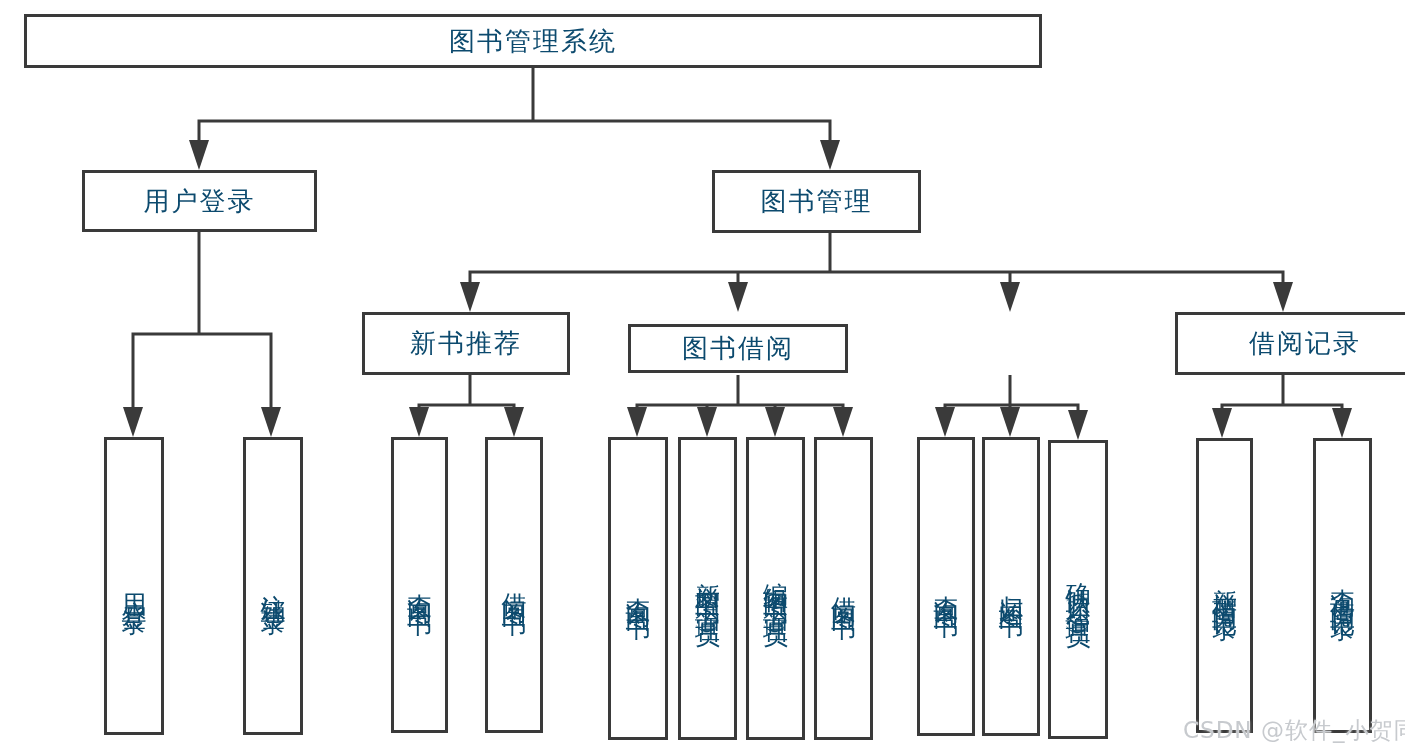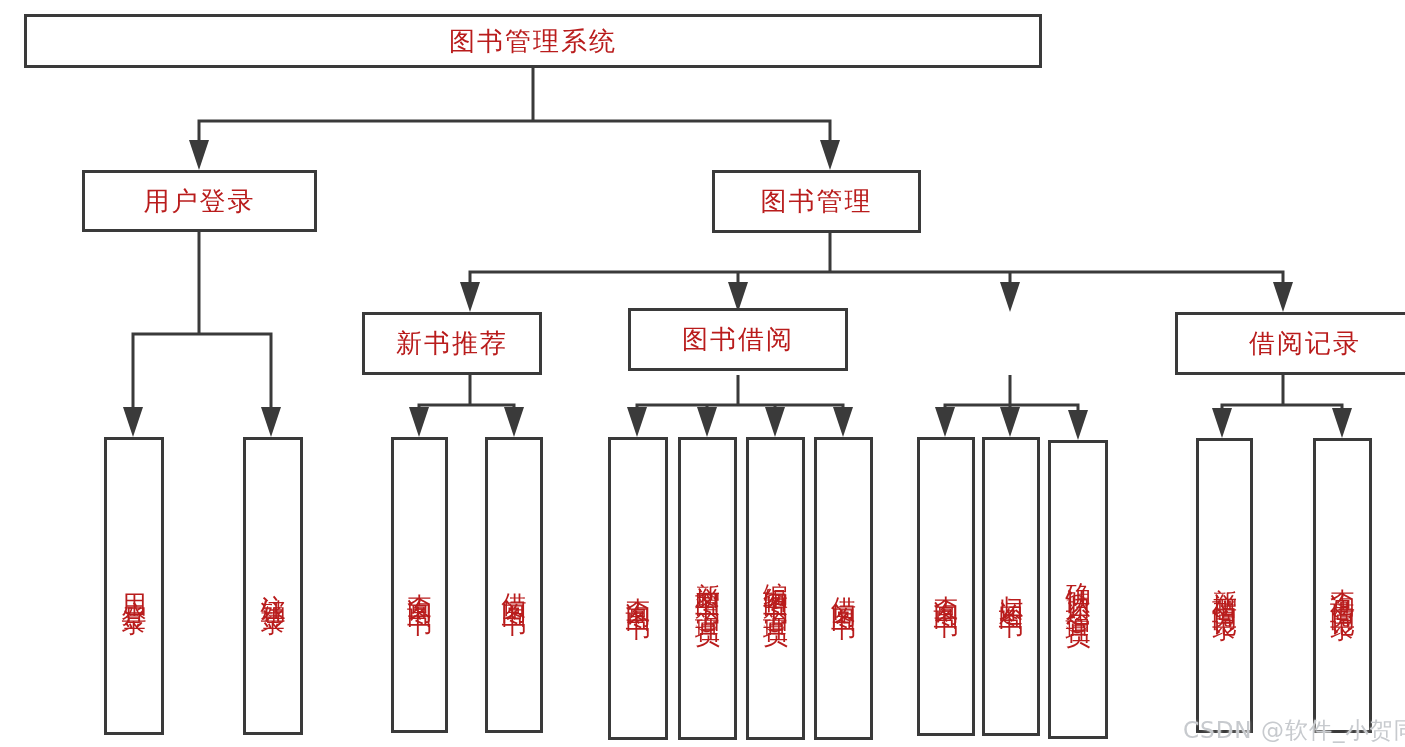--- a/index.html
+++ b/index.html
@@ -4,21 +4,21 @@
 <style>
   html,body{margin:0;padding:0;background:#ffffff;}
   .canvas{
     position:relative;width:1405px;height:747px;background:#ffffff;overflow:hidden;
     font-family:"DejaVu Sans","Liberation Sans",sans-serif;
   }
   .wires{position:absolute;left:0;top:0;z-index:1;}
   .box{
     position:absolute;box-sizing:border-box;background:#ffffff;
     border:3px solid #3a3a3a;display:flex;align-items:center;justify-content:center;
-    color:#b91c1c;z-index:2;white-space:nowrap;
+    color:#0c4a6e;z-index:2;white-space:nowrap;
   }
   .h{font-size:26px;letter-spacing:2px;}
   .v{
     writing-mode:vertical-rl;text-orientation:mixed;
     font-size:25px;letter-spacing:6px;
   }
   .watermark{
     position:absolute;left:1183px;top:715px;z-index:5;
     font-size:23px;letter-spacing:1px;color:#c7cace;white-space:nowrap;
     text-shadow:0 0 3px rgba(255,255,255,.9), 0 0 1px rgba(255,255,255,.9);
@@ -67,22 +67,22 @@
       <polygon points="1212,408 1232,408 1222,438"></polygon>
       <polygon points="1332,408 1352,408 1342,438"></polygon>
     </g>
   </svg>
 
   <div class="box h" style="left:24px;top:14px;width:1018px;height:54px">图书管理系统</div>
 
   <div class="box h" style="left:82px;top:170px;width:235px;height:62px">用户登录</div>
   <div class="box h" style="left:712px;top:170px;width:209px;height:63px">图书管理</div>
 
-  <div class="box h" style="left:362px;top:312px;width:180px;height:63px">新书推荐</div>
-  <div class="box h" style="left:628px;top:308px;width:220px;height:63px">图书借阅</div>
+  <div class="box h" style="left:362px;top:312px;width:208px;height:63px">新书推荐</div>
+  <div class="box h" style="left:628px;top:324px;width:220px;height:49px">图书借阅</div>
   <div class="box h" style="left:1175px;top:312px;width:260px;height:63px">借阅记录</div>
 
   <div class="box v" style="left:104px;top:437px;width:60px;height:298px">用户登录</div>
   <div class="box v" style="left:243px;top:437px;width:60px;height:298px">注销登录</div>
 
   <div class="box v" style="left:391px;top:437px;width:57px;height:296px">查询图书</div>
   <div class="box v" style="left:485px;top:437px;width:58px;height:296px">借阅图书</div>
 
   <div class="box v" style="left:608px;top:437px;width:60px;height:303px">查询图书</div>
   <div class="box v" style="left:678px;top:437px;width:59px;height:303px">新增图书（管理员）</div>

